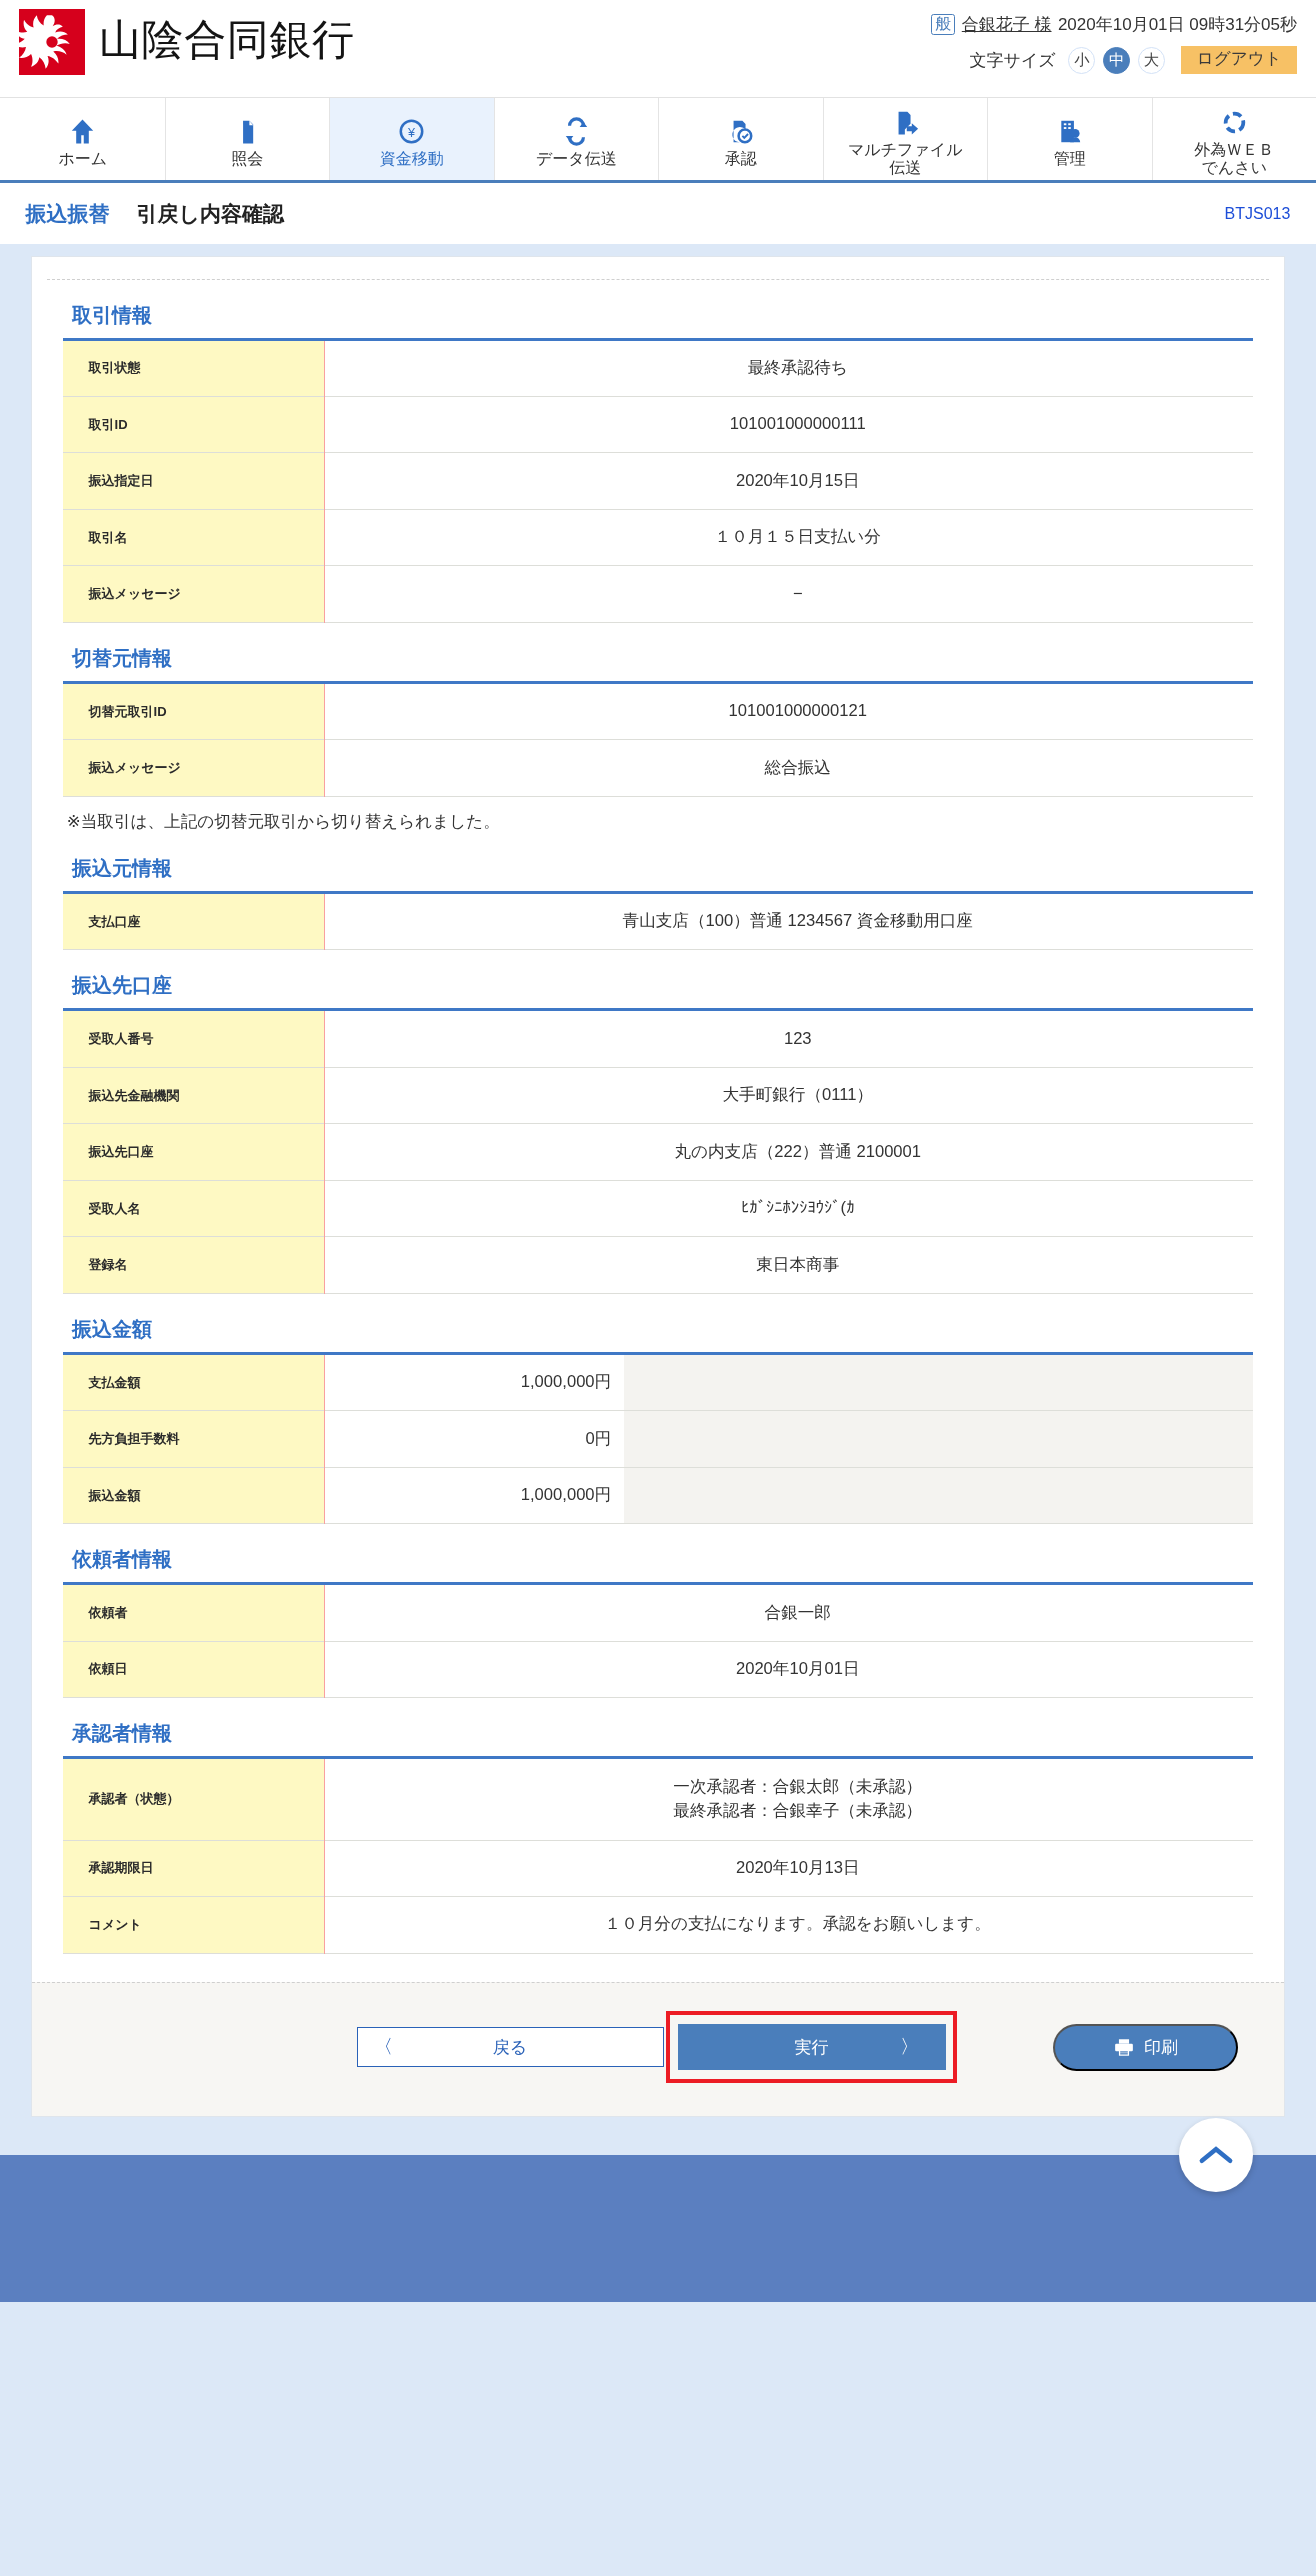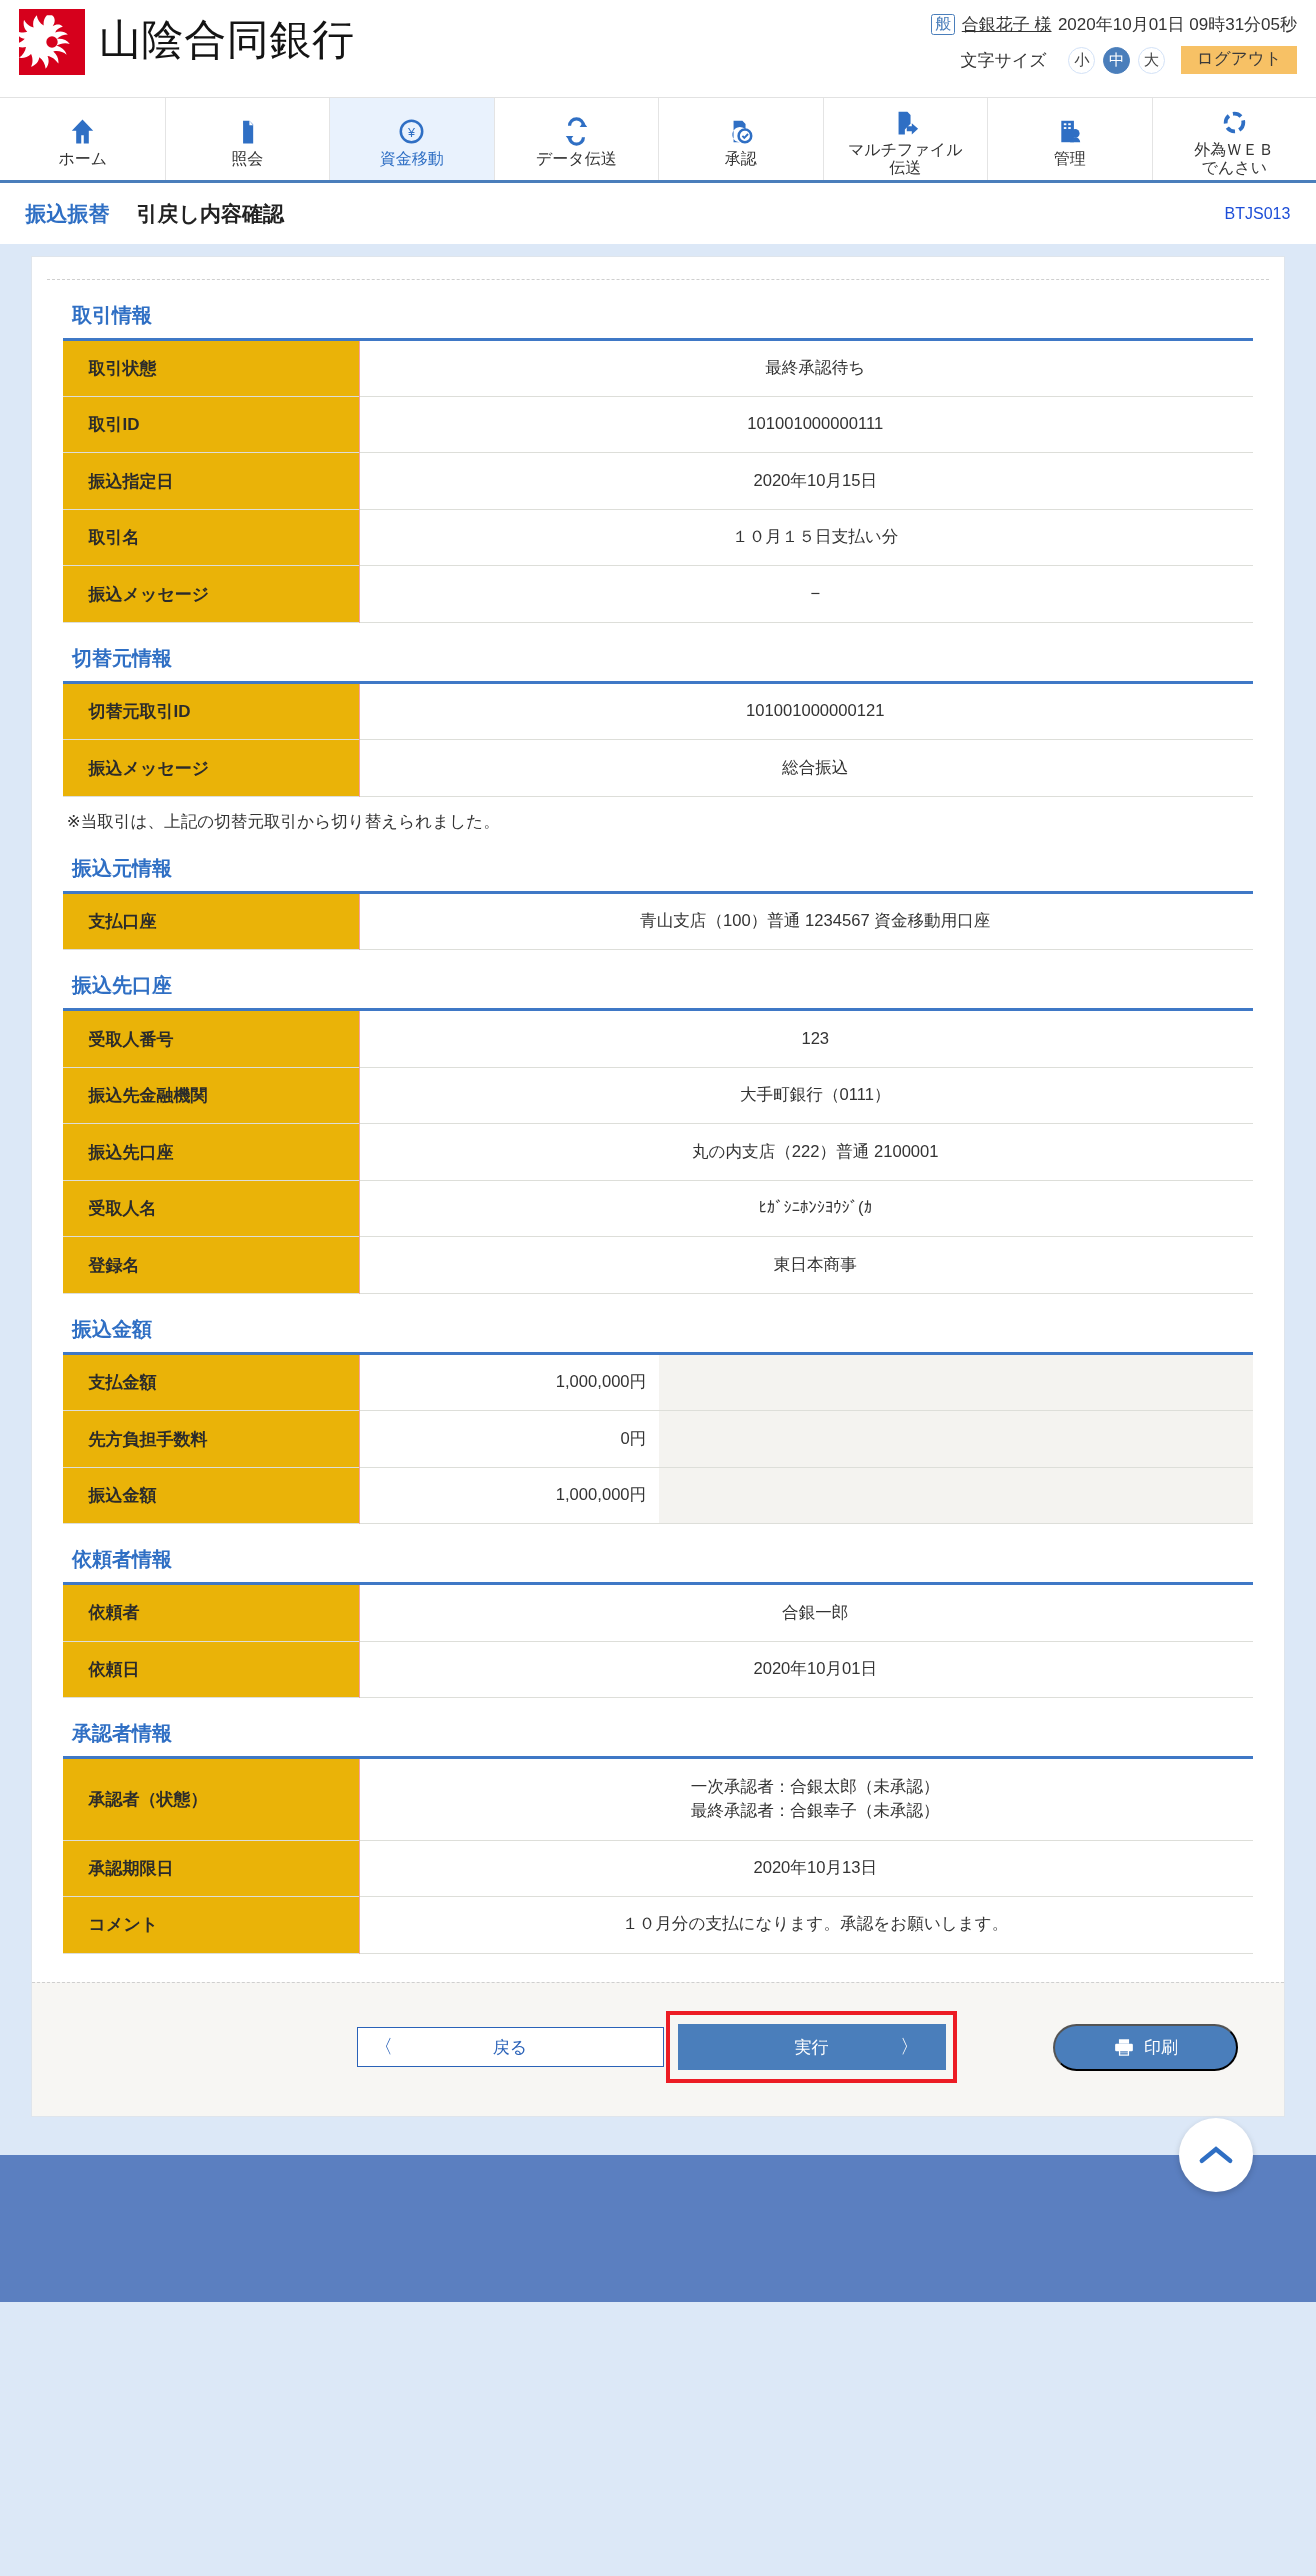--- a/index.html
+++ b/index.html
@@ -54,21 +54,21 @@
     font-size: 16px;
     padding: 0.6px 3.2px 1.9px 3.2px;
     border-radius: 2.6px;
     line-height: 1;
   }
   .user-name { text-decoration: underline; }
   .size-line {
     display: flex; align-items: center; justify-content: flex-end;
     gap: 7.7px; margin-top: 10.2px; white-space: nowrap;
   }
-  .size-label { font-size: 17px; color: #333; margin-right: 14px; }
+  .size-label { font-size: 17px; color: #333; margin-right: 5px; }
   .size-btn {
     width: 27px; height: 27px; border-radius: 50%;
     display: flex; align-items: center; justify-content: center;
     font-size: 15.3px; line-height: 1;
     border: 1.9px solid #d3e2f7; color: #444; background: #fff;
   }
   .size-btn.active { background: #4a7ebb; border-color: #4a7ebb; color: #fff; }
   .logout-btn {
     margin-left: 9px;
     background: #f7c165;
@@ -184,24 +184,24 @@
   }
   table.kv {
     width: 100%;
     border-collapse: collapse;
     border-top: 3.2px solid #3f78c6;
     table-layout: fixed;
   }
   table.kv tr { border-bottom: 0.6px solid #ddded9; }
   table.kv tr:last-child { border-bottom: 0.6px solid #ddded9; }
   table.kv th {
-    width: 296px;
-    background: #eab308;
+    width: 261px;
+    background: #fef9c3;
     color: #2b2b2b;
-    font-size: 17px;
+    font-size: 13px;
     font-weight: bold;
     text-align: left;
     padding: 15.3px 0 15.3px 25.6px;
     vertical-align: middle;
     border-right: 0.6px solid #f9a0a0;
   }
   table.kv td {
     background: #ffffff;
     color: #333;
     font-size: 16.6px;

